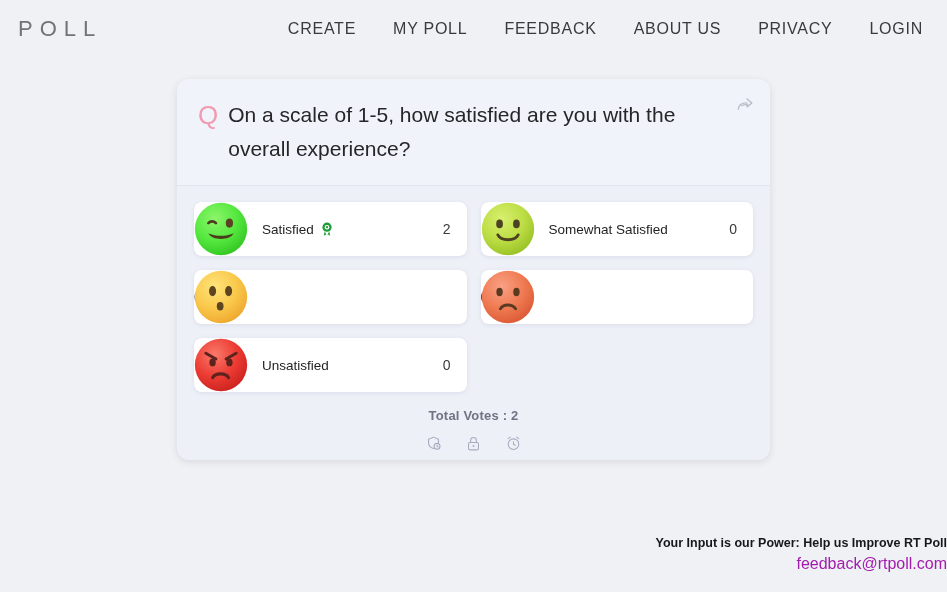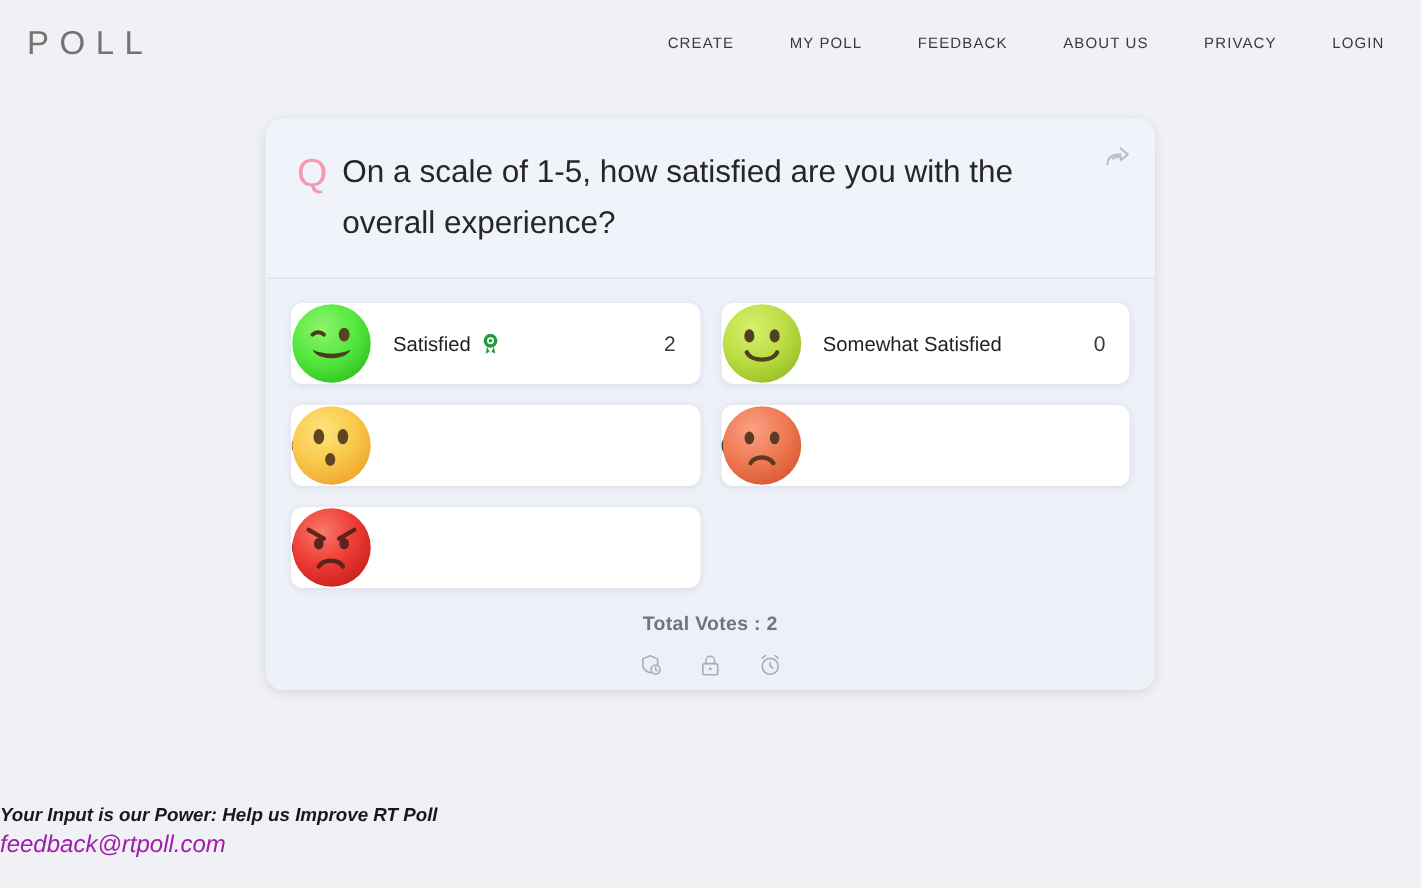--- a/index.html
+++ b/index.html
@@ -30,21 +30,21 @@
     line-height: 1;
     padding-left: 6px;
   }
   .nav {
     display: flex;
     align-items: center;
     gap: 37px;
     padding-right: 2px;
   }
   .nav-item {
-    font-size: 10px;
+    font-size: 16px;
     letter-spacing: 0.75px;
     color: #3a3a3c;
     text-decoration: none;
     white-space: nowrap;
     cursor: pointer;
   }
 
   
   .card-wrap {
     display: flex;
@@ -168,22 +168,21 @@
     cursor: pointer;
     color: #a7abbd;
   }
 
   
   .page-footer {
     position: absolute;
     left: 0;
     right: 0;
     top: 536px;
-    text-align: left;
-    font-style: italic;
+    text-align: right;
   }
   .footer-title {
     font-size: 12.5px;
     font-weight: bold;
     color: #17181b;
   }
   .footer-mail {
     margin-top: 5px;
     font-size: 16px;
     color: #a21caf;
@@ -314,20 +313,23 @@
                 <stop offset="100%" stop-color="#c81f1c"></stop>
           </radialGradient>
             </defs>
           <circle cx="32" cy="32" r="31" fill="url(#g5)"></circle>
           <path d="M14 18l12 7" stroke="#5e231c" stroke-width="3.4" stroke-linecap="round"></path>
           <path d="M50 18l-12 7" stroke="#5e231c" stroke-width="3.4" stroke-linecap="round"></path>
           <ellipse cx="22" cy="29" rx="3.8" ry="4.6" fill="#5e231c"></ellipse>
           <ellipse cx="42" cy="29" rx="3.8" ry="4.6" fill="#5e231c"></ellipse>
           <path d="M22 47c3.4-6 15.6-6 19 0" stroke="#5e231c" stroke-width="3.6" fill="none" stroke-linecap="round"></path>
         </svg>
+        <span class="opt-label">
+          <span>Unsatisfied</span>
+        </span>
         <span class="opt-count">0</span>
       </div>
 
     </div>
 
     <div class="card-footer">
       <div class="total-votes">Total Votes : 2</div>
       <div class="footer-icons">
         <span class="f-icon">
           <svg width="17" height="17" viewBox="0 0 24 24" fill="none" stroke="currentColor" stroke-width="1.5" stroke-linecap="round" stroke-linejoin="round">

